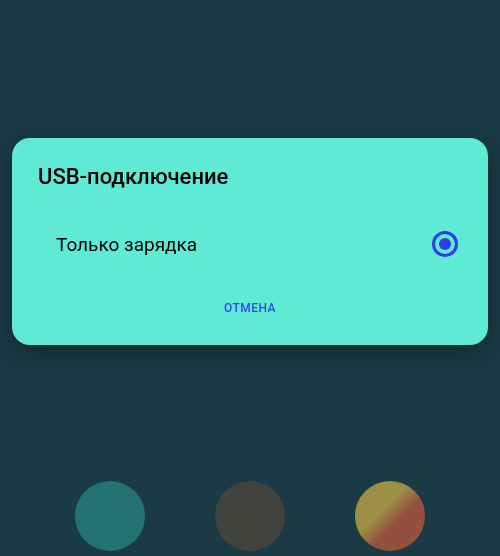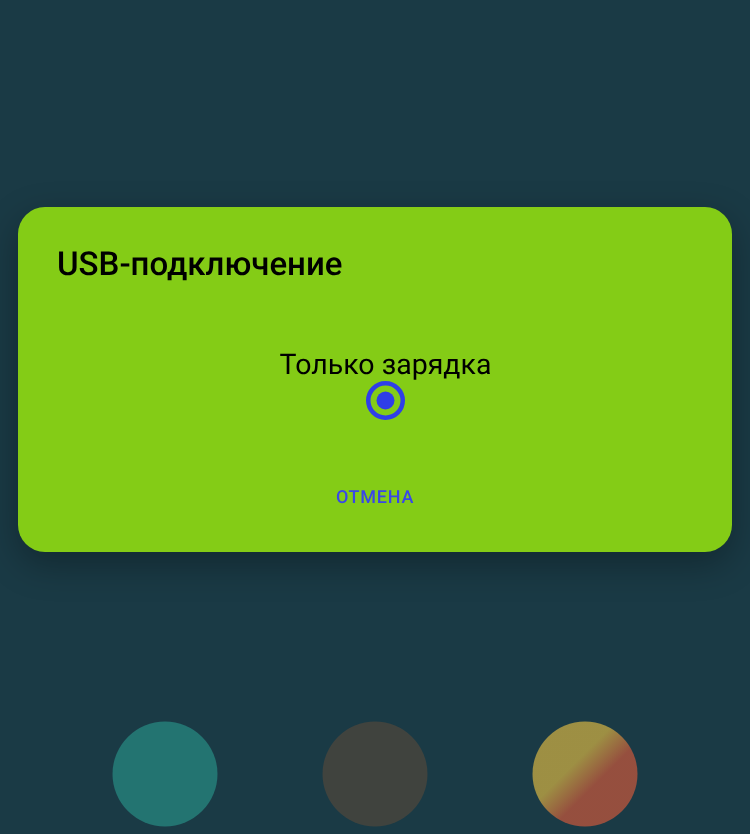--- a/index.html
+++ b/index.html
@@ -33,21 +33,21 @@
       opacity: 0.6;
     }
     .bg-icon.teal { background: #2a9b8f; }
     .bg-icon.brown { background: #5a4a3a; }
     .bg-icon.orange { background: linear-gradient(135deg, #f5c842 40%, #e85d3a 60%); }
     .dialog {
       position: absolute;
       left: 12px;
       right: 12px;
       top: 138px;
-      background: #84cc16;
+      background: #5eead4;
       border-radius: 18px;
       box-shadow: 0 8px 24px rgba(0,0,0,0.3);
       overflow: hidden;
     }
     .dialog-title {
       padding: 26px 26px 20px 26px;
       font-size: 22px;
       font-weight: 500;
       color: #000;
     }
@@ -62,21 +62,20 @@
       justify-content: space-between;
       padding: 20px 14px 20px 12px;
       cursor: pointer;
     }
     .highlight-box .option-row {
       padding-left: 10px;
       padding-right: 12px;
     }
     .option-row.outside {
       padding: 22px 30px 22px 44px;
-      flex-direction: column;
     }
     .option-label {
       font-size: 19px;
       color: #000;
       font-weight: 400;
     }
     .divider {
       height: 1px;
       background: #e8e8e8;
       margin: 0 6px;

